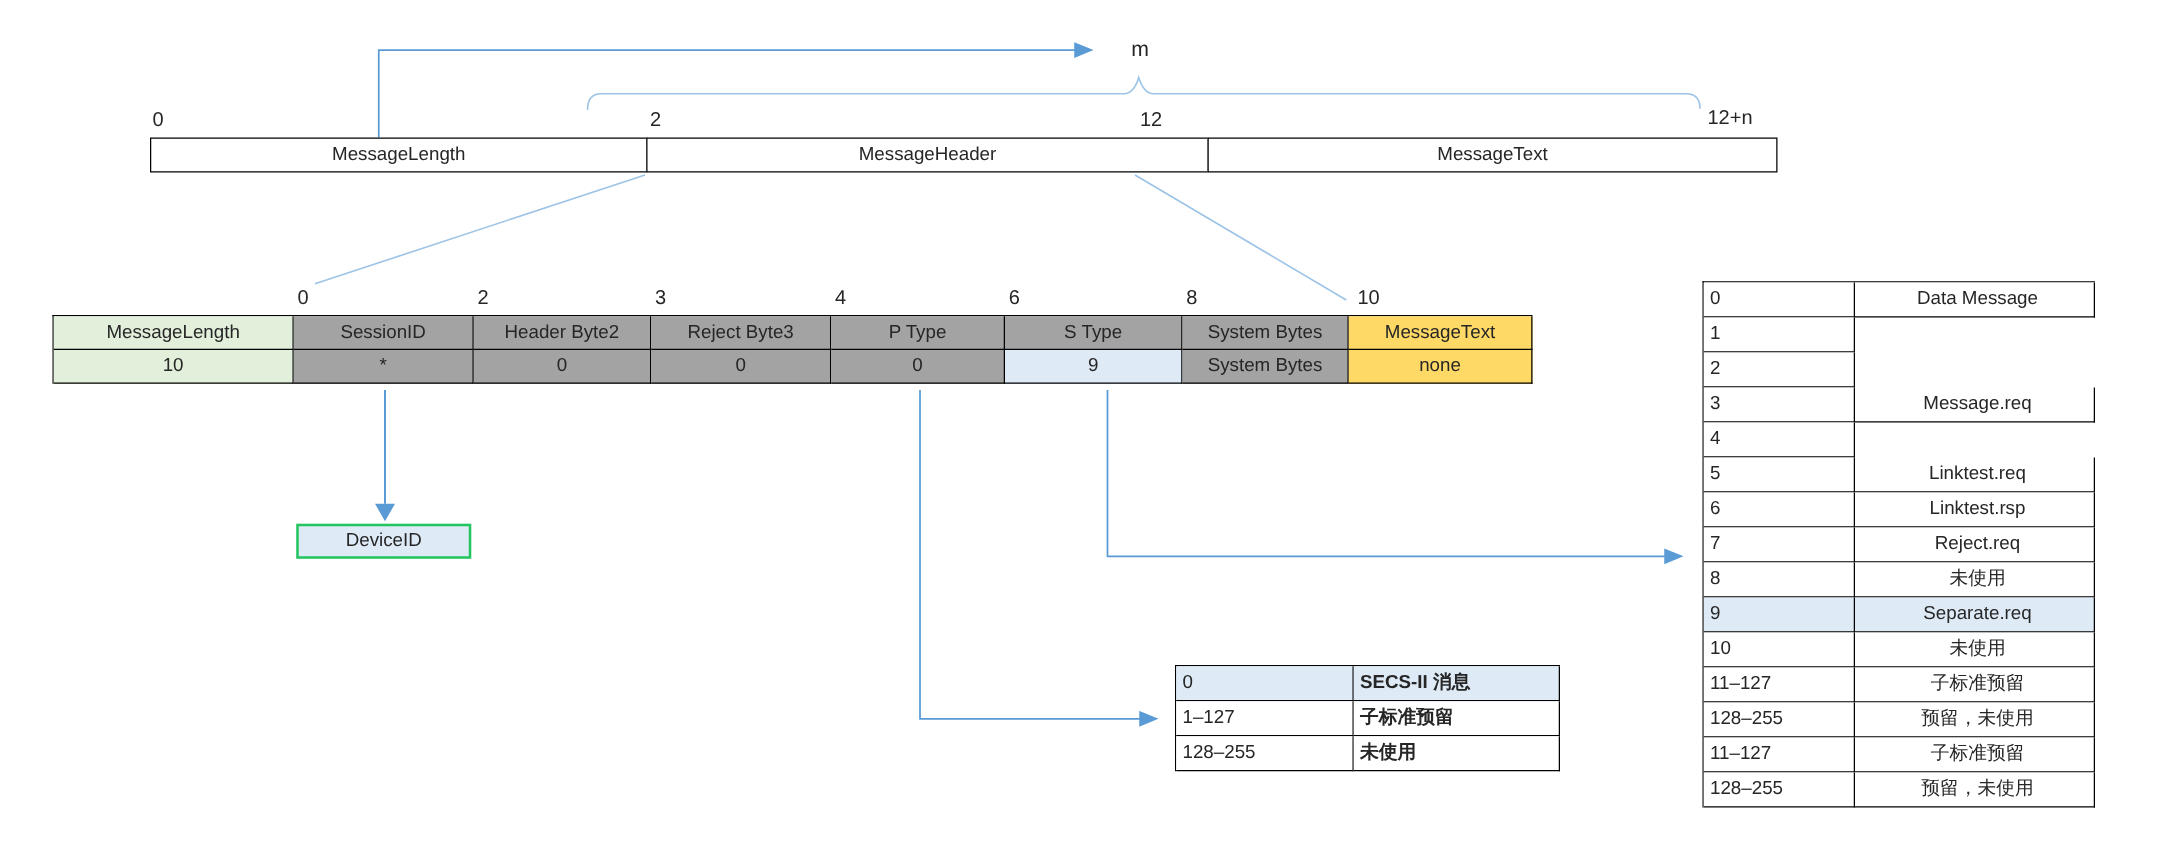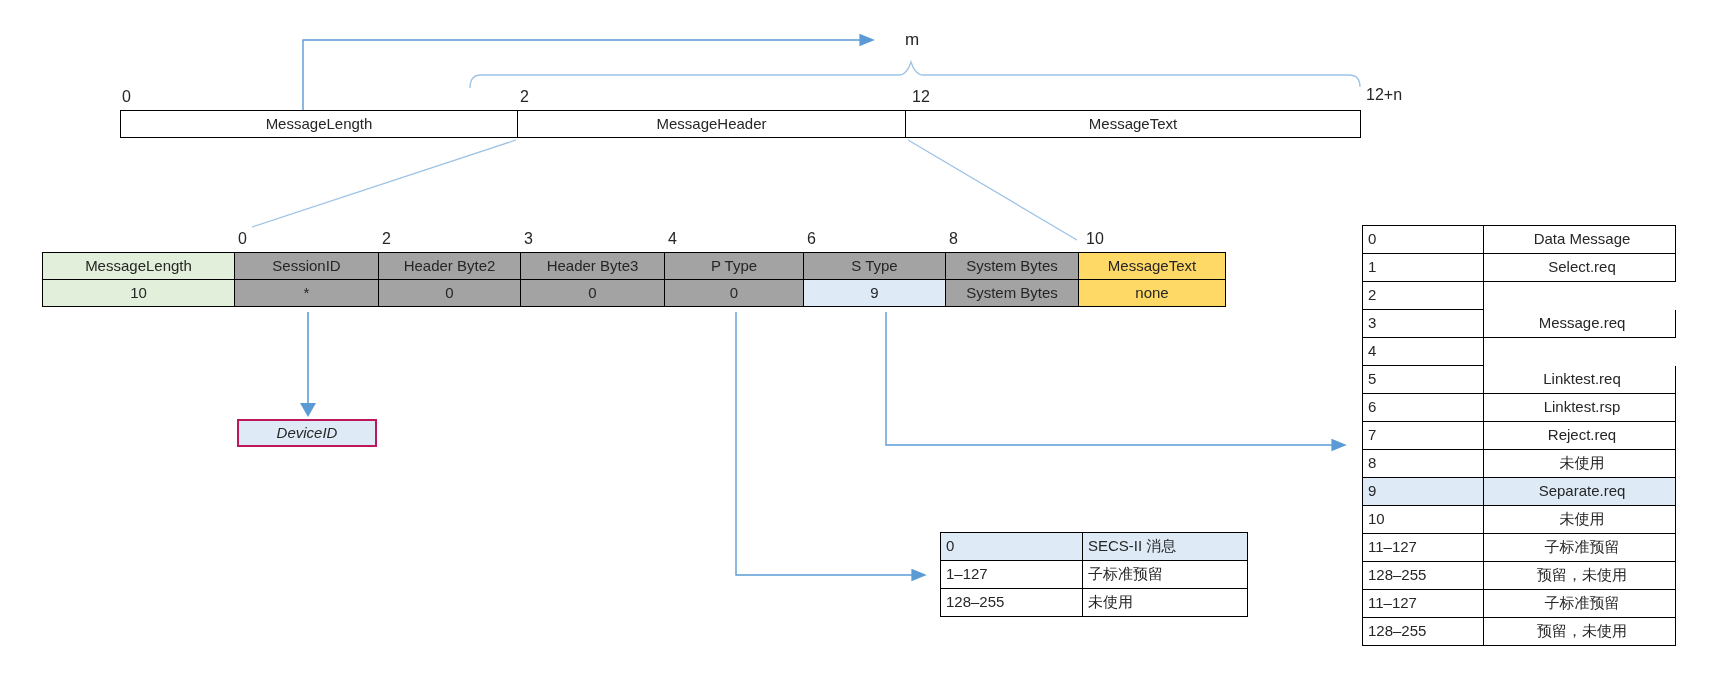--- a/index.html
+++ b/index.html
@@ -28,32 +28,32 @@
     box-sizing:border-box;height:27px;border-right:1px solid #000;border-bottom:1px solid #000;
     text-align:center;font-size:15px;line-height:25px;background:#a3a3a3;overflow:hidden;white-space:nowrap;
   }
   .c-green{background:#E2EFDA !important;}
   .c-blue{background:#DEEBF7 !important;}
   .c-gold{background:#FFD966 !important;}
 
   
   .devbox{
     position:absolute;left:237px;top:419px;width:140px;height:28px;box-sizing:border-box;
-    background:#DEEBF7;border:2px solid #be185d;text-align:center;font-size:15px;line-height:24px;font-style:italic;
+    background:#DEEBF7;border:2px solid #22c55e;text-align:center;font-size:15px;line-height:24px;
   }
 
   
   .ptable{position:absolute;left:940px;top:532px;border-top:1px solid #000;border-left:1px solid #000;}
   .ptable .row{display:flex;}
   .ptable .cell{
     box-sizing:border-box;height:28px;border-right:1px solid #000;border-bottom:1px solid #000;
     font-size:15px;line-height:26px;padding-left:5px;background:#fff;white-space:nowrap;overflow:hidden;
   }
   .ptable .c1{width:142px;}
-  .ptable .c2{width:165px;}
+  .ptable .c2{width:165px;font-weight:bold;}
   .ptable .row.hl .cell{background:#DEEBF7;}
 
   
   .stable{position:absolute;left:1362px;top:225px;border-top:1px solid #000;border-left:1px solid #000;}
   .stable .row{display:flex;}
   .stable .cell{
     box-sizing:border-box;height:28px;border-right:1px solid #000;border-bottom:1px solid #000;
     font-size:15px;line-height:26px;padding-left:5px;background:#fff;white-space:nowrap;overflow:hidden;
   }
   .stable .c1{width:121px;}
@@ -91,38 +91,38 @@
 
   <div class="m-lbl" style="left:905px;top:30px;">m</div>
 
   <div class="lbl" style="left:122px;top:88px;">0</div>
   <div class="lbl" style="left:520px;top:88px;">2</div>
   <div class="lbl" style="left:912px;top:88px;">12</div>
   <div class="lbl" style="left:1366px;top:86px;">12+n</div>
 
   <div class="topbar">
     <div class="cell" style="width:398px;">MessageLength</div>
-    <div class="cell" style="width:389px;">MessageHeader</div>
+    <div class="cell" style="width:450px;">MessageHeader</div>
     <div class="cell" style="width:456px;">MessageText</div>
   </div>
 
   <div class="lbl" style="left:238px;top:230px;">0</div>
   <div class="lbl" style="left:382px;top:230px;">2</div>
   <div class="lbl" style="left:524px;top:230px;">3</div>
   <div class="lbl" style="left:668px;top:230px;">4</div>
   <div class="lbl" style="left:807px;top:230px;">6</div>
   <div class="lbl" style="left:949px;top:230px;">8</div>
   <div class="lbl" style="left:1086px;top:230px;">10</div>
 
   <div class="midtable">
 
     <div class="cell c-green">MessageLength</div>
     <div class="cell">SessionID</div>
     <div class="cell">Header Byte2</div>
-    <div class="cell">Header Byte3</div>
+    <div class="cell">Reject Byte3</div>
     <div class="cell">P Type</div>
     <div class="cell">S Type</div>
     <div class="cell">System Bytes</div>
     <div class="cell c-gold">MessageText</div>
 
     <div class="cell c-green">10</div>
     <div class="cell">*</div>
     <div class="cell">0</div>
     <div class="cell">0</div>
     <div class="cell">0</div>
@@ -148,21 +148,20 @@
     </div>
   </div>
 
   <div class="stable">
     <div class="row">
       <div class="cell c1">0</div>
       <div class="cell c2">Data Message</div>
     </div>
     <div class="row">
       <div class="cell c1">1</div>
-      <div class="cell c2">Select.req</div>
     </div>
     <div class="row">
       <div class="cell c1">2</div>
     </div>
     <div class="row">
       <div class="cell c1">3</div>
       <div class="cell c2">Message.req</div>
     </div>
     <div class="row">
       <div class="cell c1">4</div>

